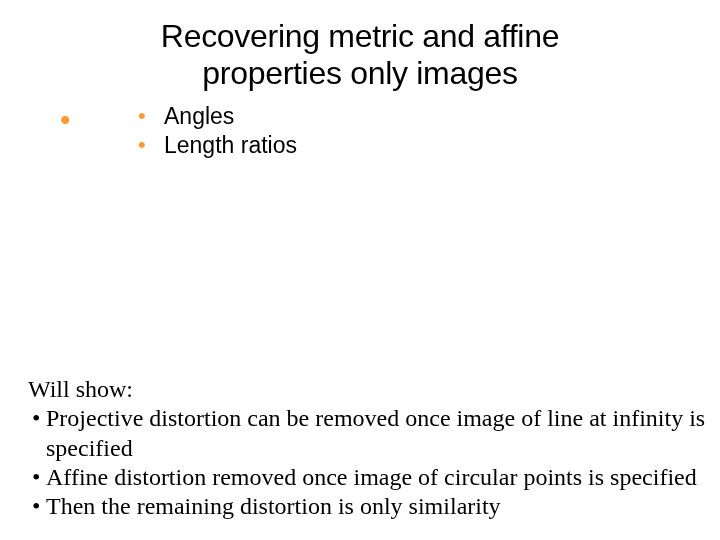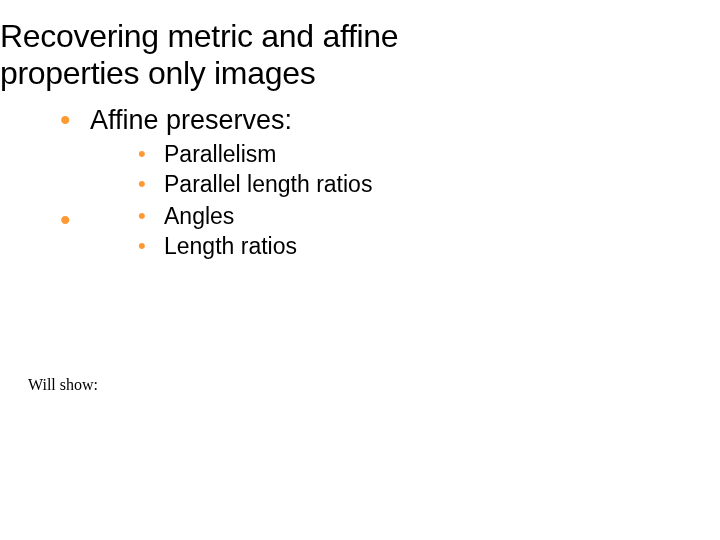--- a/index.html
+++ b/index.html
@@ -6,20 +6,21 @@
     body {
       width: 720px;
       height: 540px;
       background: #ffffff;
       font-family: Verdana, Geneva, sans-serif;
       color: #000000;
       overflow: hidden;
       position: relative;
     }
     .slide-title {
+      text-align: center;
       font-size: 32px;
       font-weight: normal;
       padding-top: 18px;
       line-height: 1.15;
       letter-spacing: -0.3px;
     }
     .main-list {
       list-style: none;
       margin-top: 10px;
       padding-left: 60px;
@@ -57,21 +58,21 @@
       left: 0;
       color: #ff9933;
       font-size: 22px;
       line-height: 1.3;
     }
     .notes {
       position: absolute;
       top: 375px;
       left: 28px;
       font-family: "Times New Roman", Times, serif;
-      font-size: 16px;
+      font-size: 24px;
       line-height: 1.22;
     }
     .notes-heading {
       margin-bottom: 0;
     }
     .notes-list {
       list-style: none;
       padding-left: 4px;
     }
     .notes-list > li {
@@ -88,29 +89,27 @@
 </head>
 <body>
 
 <h1 class="slide-title">
   <span>Recovering metric and affine</span><br>
   <span>properties only images</span>
 </h1>
 
 <ul class="main-list">
   <li>
-    <span>Affine preserves:</span>
-    <ul class="sub-list">
-      <li>Parallelism</li>
-      <li>Parallel length ratios</li>
-    </ul>
-  </li>
-  <li>
     <ul class="sub-list">
       <li>Angles</li>
       <li>Length ratios</li>
     </ul>
   </li>
 </ul>
 
 <div class="notes">
   <div class="notes-heading">Will show:</div>
+  <ul class="notes-list">
+    <li>Projective distortion can be removed once image of line at infinity is specified</li>
+    <li>Affine distortion removed once image of circular points is specified</li>
+    <li>Then the remaining distortion is only similarity</li>
+  </ul>
 </div>
 
 </body></html>

